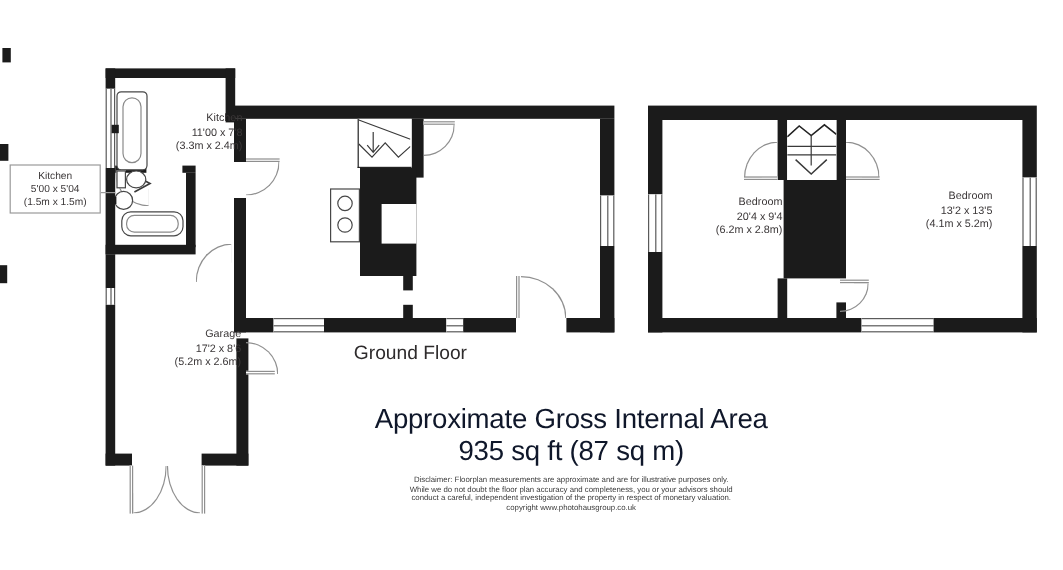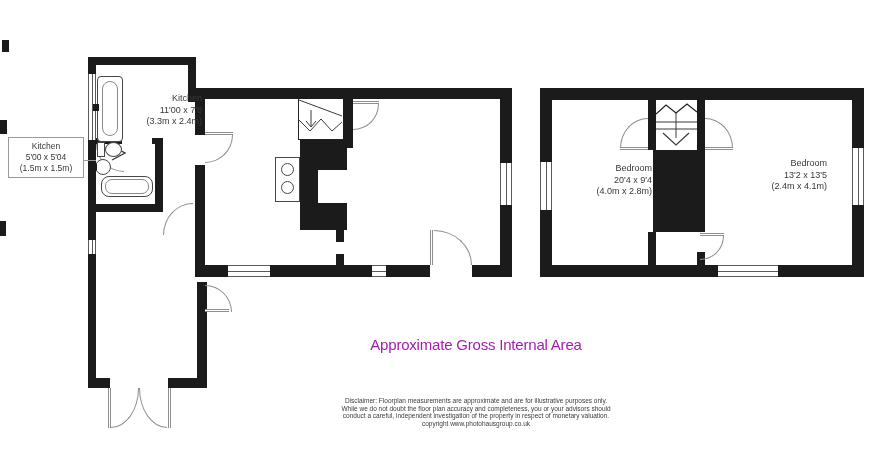--- a/index.html
+++ b/index.html
@@ -14,21 +14,21 @@
   .arc-br{border-bottom-right-radius:100% 100%;border-right-width:1px;border-bottom-width:1px;}
   .arc-bl{border-bottom-left-radius:100% 100%;border-left-width:1px;border-bottom-width:1px;}
   .arc-tr{border-top-right-radius:100% 100%;border-top-width:1px;border-right-width:1px;}
   .arc-tl{border-top-left-radius:100% 100%;border-top-width:1px;border-left-width:1px;}
   .leaf-v{position:absolute;width:3px;background:#fff;border-left:1px solid #8f8f8f;border-right:1px solid #8f8f8f;box-sizing:border-box;}
   .leaf-h{position:absolute;height:3px;background:#fff;border-top:1px solid #8f8f8f;border-bottom:1px solid #8f8f8f;box-sizing:border-box;}
   .fx{position:absolute;background:#fff;border:1px solid #474747;box-sizing:border-box;}
   .round{border-radius:50%;}
   .rlabel{position:absolute;text-align:right;font-size:9px;line-height:11.5px;color:#3b3738;}
   .flabel{position:absolute;text-align:center;font-size:16px;color:#2e2b2c;}
-  .title{position:absolute;left:176px;width:600px;text-align:center;color:#a21caf;font-size:15px;letter-spacing:-0.2px;}
+  .title{position:absolute;left:176px;width:600px;text-align:center;color:#0f172a;font-size:23px;letter-spacing:-0.2px;}
   .disc{position:absolute;left:238px;width:476px;top:397px;text-align:center;font-size:6.5px;line-height:7.6px;color:#3a3a3a;}
   .callout{position:absolute;left:8px;top:137px;width:76px;background:#fff;border:1px solid #9a9a9a;
            padding:3px 0;text-align:center;font-size:8.5px;line-height:11px;color:#3b3738;box-sizing:border-box;}
   .stair{position:absolute;background:#fff;}
   svg{display:block;}
 </style>
 </head>
 <body>
 
 <div class="plan">
@@ -159,35 +159,42 @@
 
   <div class="callout">
     <div>Kitchen</div>
     <div>5'00 x 5'04</div>
     <div>(1.5m x 1.5m)</div>
   </div>
   <div style="position:absolute;left:84px;top:160px;width:12px;height:1px;background:#9a9a9a;"></div>
 
 
 
+  <div class="rlabel" style="left:101px;top:273px;width:100px;">
+    <div>Garage</div>
+    <div>17'2 x 8'6</div>
+    <div>(5.2m x 2.6m)</div>
+  </div>
 
   <div class="rlabel" style="left:552px;top:163px;width:100px;">
     <div>Bedroom</div>
     <div>20'4 x 9'4</div>
-    <div>(4.0m x 2.8m)</div>
+    <div>(6.2m x 2.8m)</div>
   </div>
 
   <div class="rlabel" style="left:727px;top:158px;width:100px;">
     <div>Bedroom</div>
     <div>13'2 x 13'5</div>
-    <div>(2.4m x 4.1m)</div>
-  </div>
-
+    <div>(4.1m x 5.2m)</div>
+  </div>
+
+  <div class="flabel" style="left:262px;top:286px;width:160px;">Ground Floor</div>
 
   <div class="title" style="top:336px;">Approximate Gross Internal Area</div>
+  <div class="title" style="top:362px;">935 sq ft (87 sq m)</div>
 
   <div class="disc">
     <div>Disclaimer: Floorplan measurements are approximate and are for illustrative purposes only.</div>
     <div>While we do not doubt the floor plan accuracy and completeness, you or your advisors should</div>
     <div>conduct a careful, independent investigation of the property in respect of monetary valuation.</div>
     <div>copyright www.photohausgroup.co.uk</div>
   </div>
 
 </div>
 

